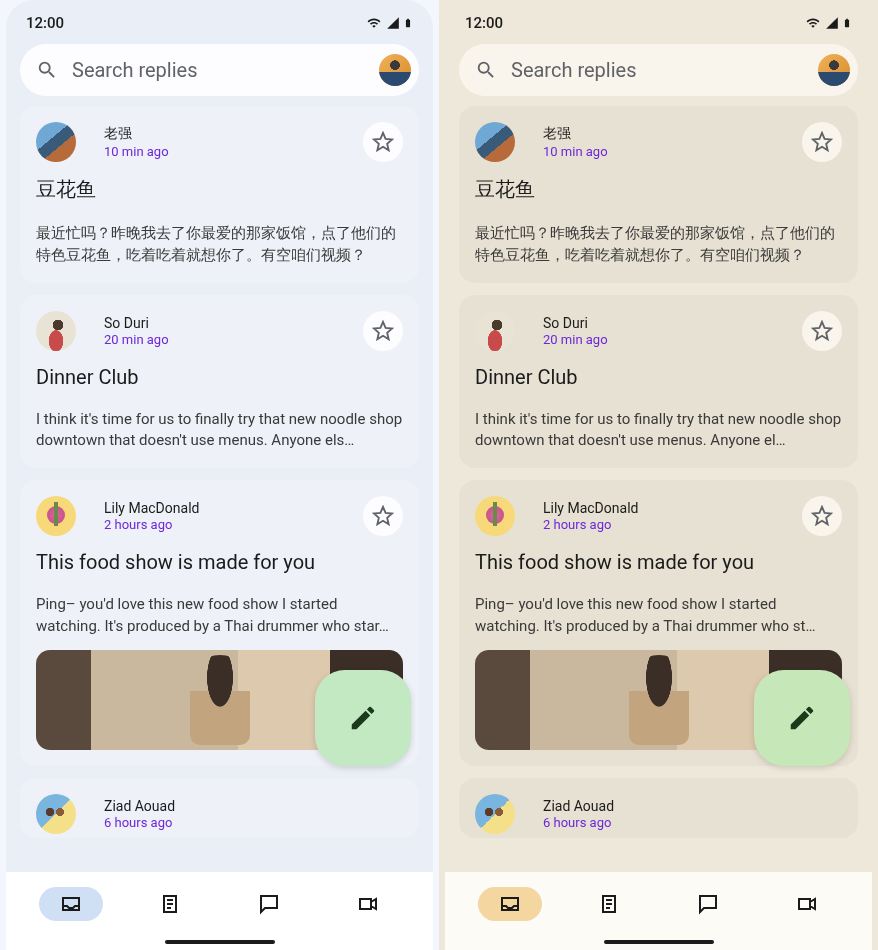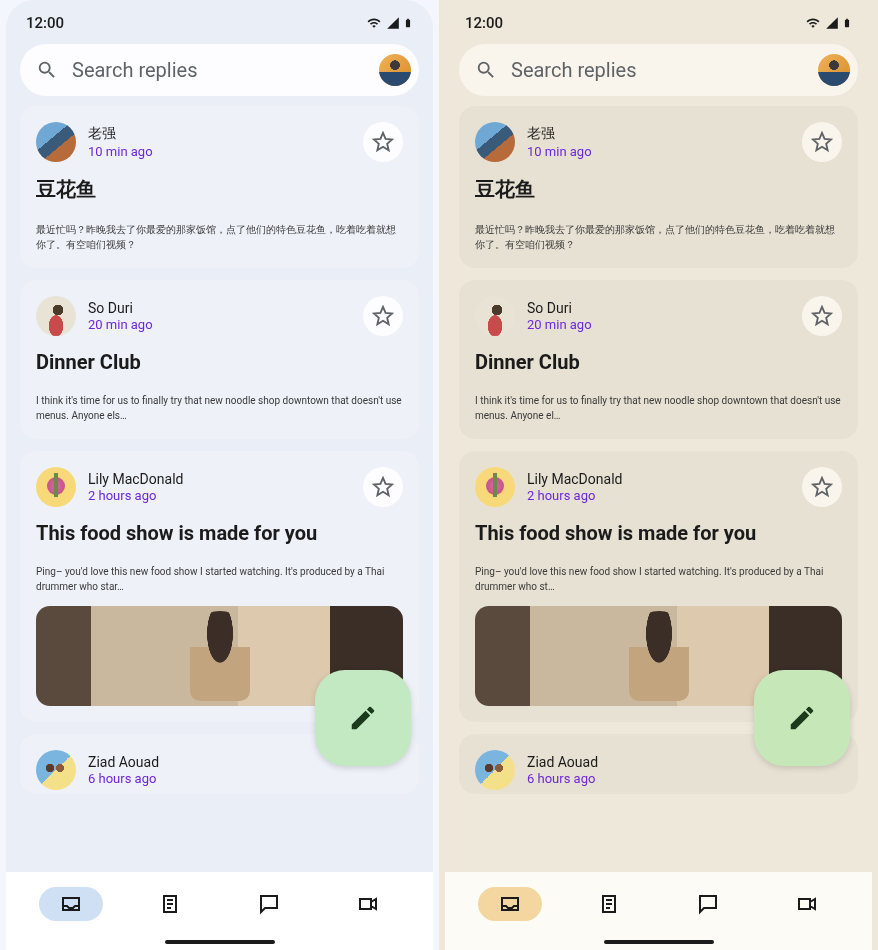--- a/index.html
+++ b/index.html
@@ -81,21 +81,21 @@
     border-radius: 16px;
     padding: 16px;
     position: relative;
   }
   .screen-left .card { background: #eef1f8; }
   .screen-right .card { background: #e7e1d3; }
 
   .card-header {
     display: flex;
     align-items: center;
-    gap: 12px;
+    gap: 28px;
     margin-bottom: 14px;
   }
   .post-avatar {
     width: 40px; height: 40px; border-radius: 50%;
     flex-shrink: 0;
   }
   .avatar-1 { background: linear-gradient(140deg,#6fa8d4 0 40%, #3a5a7a 40% 60%, #b76a3a 60%); }
   .avatar-2 { background: #e8e3d5; position:relative; }
   .avatar-2::after{ content:''; position:absolute; inset:0; border-radius:50%;
     background: radial-gradient(circle at 55% 35%, #4a3a2a 0 15%, transparent 16%),
@@ -116,24 +116,24 @@
 
   .star-chip {
     width: 40px; height: 40px; border-radius: 50%;
     display:flex; align-items:center; justify-content:center;
     flex-shrink:0;
   }
   .screen-left .star-chip { background:#fdfdff; }
   .screen-right .star-chip { background:#faf5ec; }
 
   .post-title {
-    font-size: 20px; color:#1b1b1b; margin-bottom:6px; font-weight:700;
+    font-size: 20px; color:#1b1b1b; margin-bottom:6px; font-weight:400;
   }
   .post-body {
-    font-size: 10px; color:#3a3a3a; line-height:1.45;
+    font-size: 15px; color:#3a3a3a; line-height:1.45;
     overflow:hidden;
     margin-top:20px;
   }
   .media-image {
     margin-top:12px; border-radius:14px; height:100px; width:100%;
     background: linear-gradient(90deg,#5a4a3e 0 15%, #c9b89e 15% 55%, #ddc9ae 55% 80%, #3a2e26 80%);
     position:relative; overflow:hidden;
   }
   .media-image::after{
     content:''; position:absolute; left:42%; top:5%; width:60px; height:90px;

